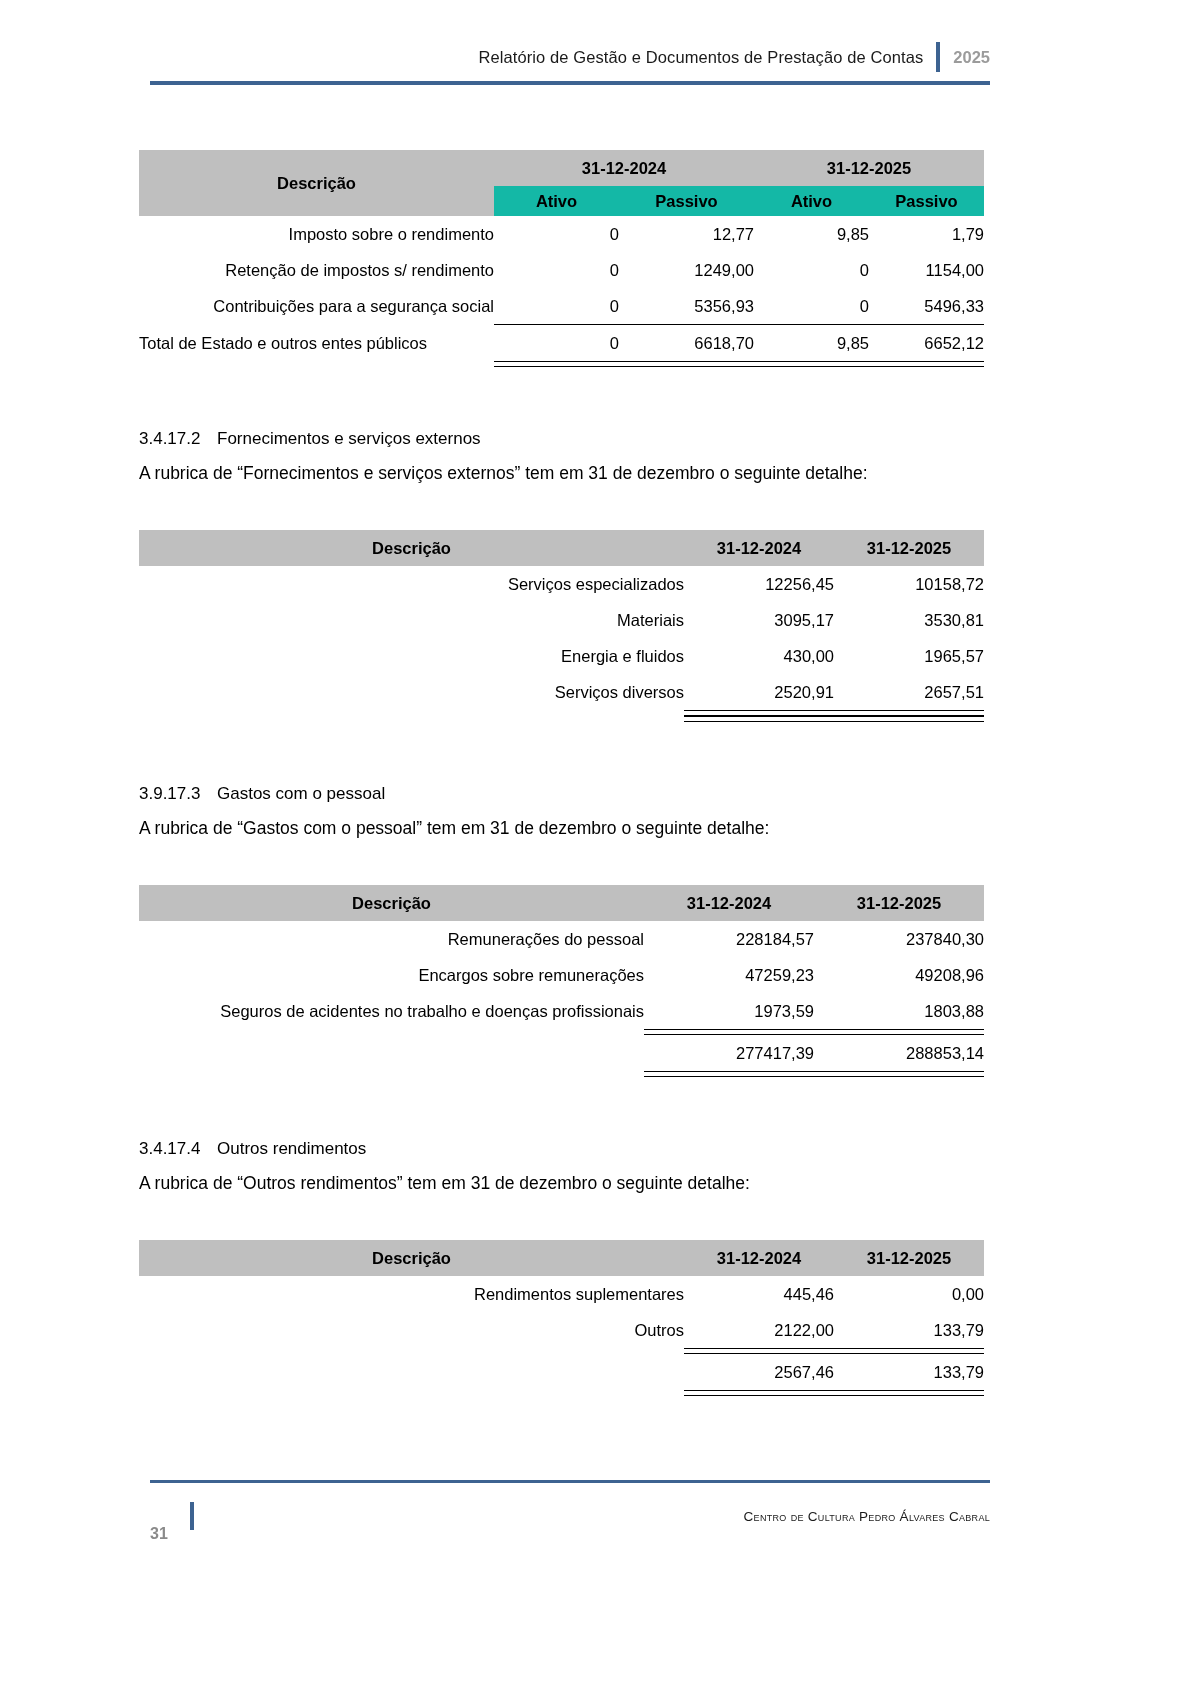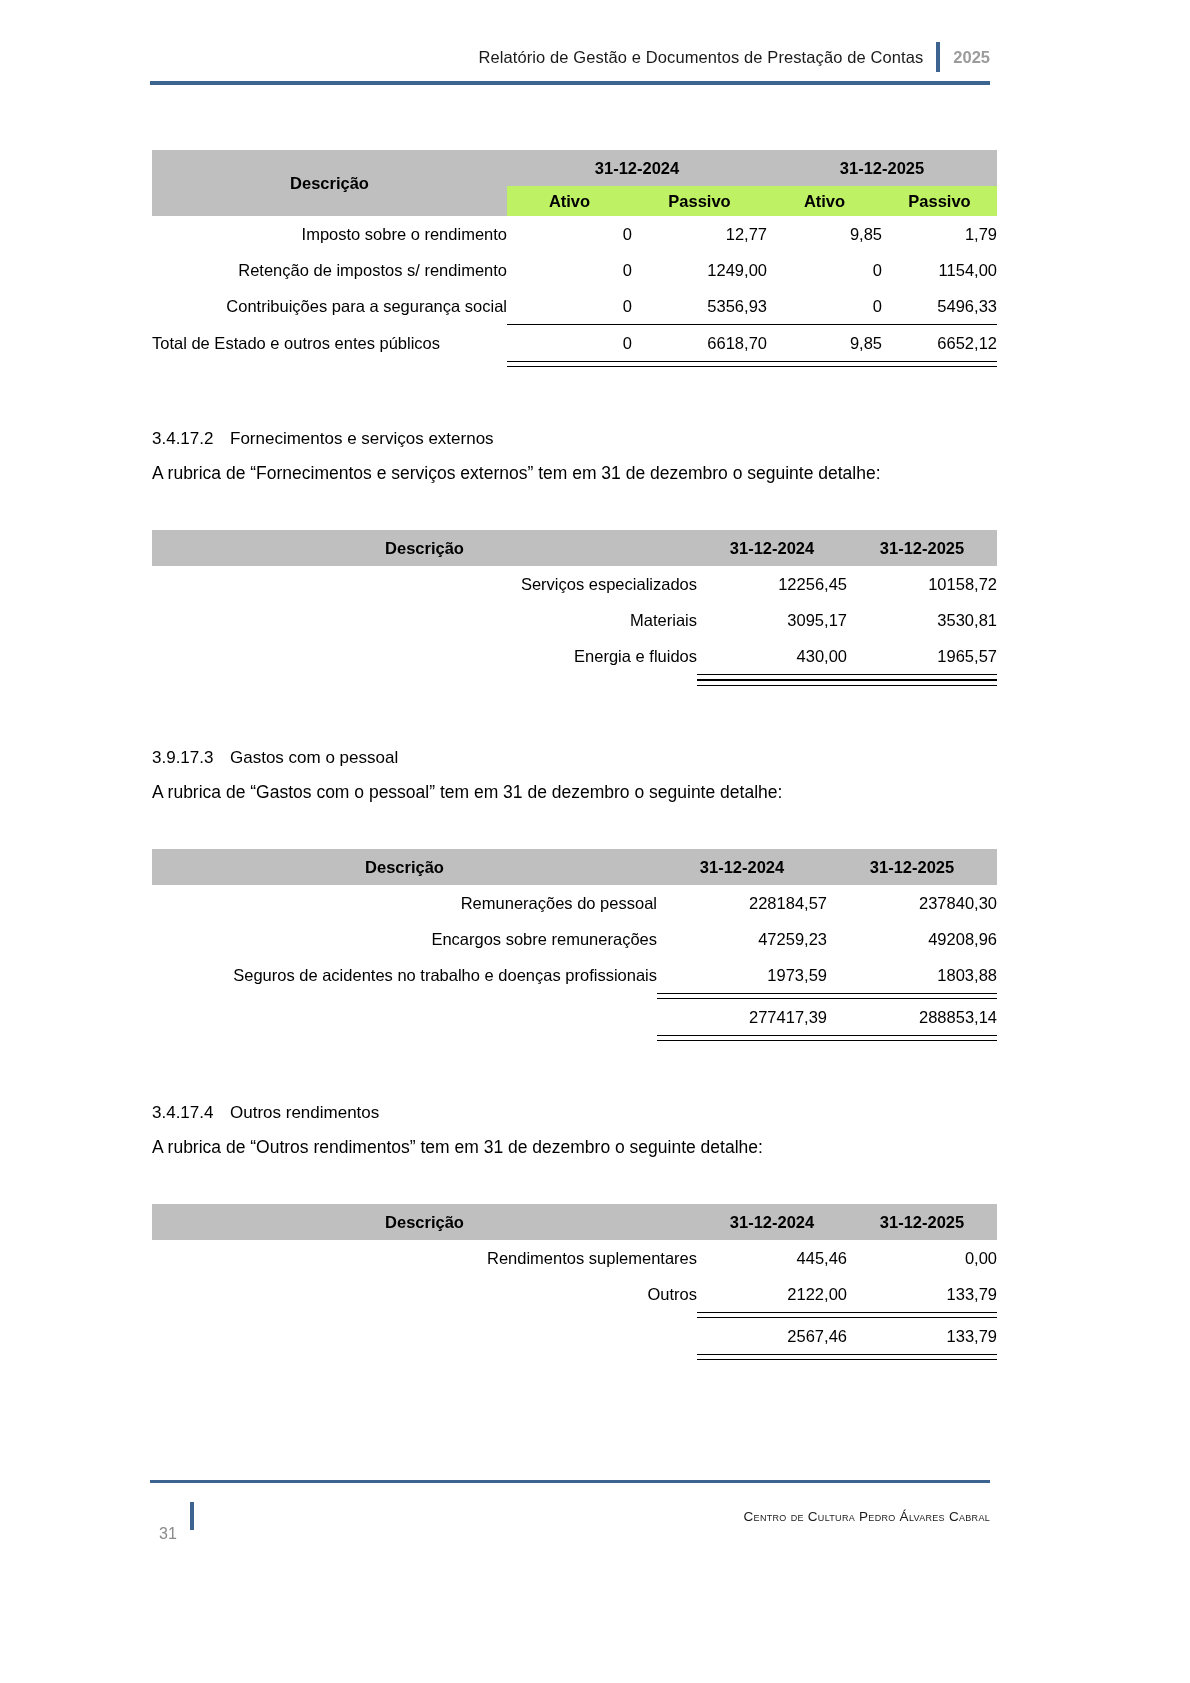--- a/index.html
+++ b/index.html
@@ -84,23 +84,22 @@
     position: absolute;
     left: 0;
     top: 9px;
     width: 840px;
     display: flex;
     align-items: center;
   }
   .footer-page {
     font-size: 16px;
     color: #8a8a8a;
-    font-weight: normal;
+    font-weight: bold;
     width: 36px;
-    text-align: center;
     margin-top: 36px;
   }
   .footer-sep {
     width: 4px;
     height: 28px;
     background: #3d6391;
     margin-left: 4px;
     flex: none;
   }
   .footer-org {
@@ -108,21 +107,21 @@
     font-size: 13.5px;
     color: #1a1a1a;
     font-variant: small-caps;
     letter-spacing: 0.3px;
     white-space: nowrap;
   }
 
   
   .content {
     position: absolute;
-    left: 152px;
+    left: 139px;
     top: 150px;
     width: 845px;
   }
 
   h3.section-heading {
     font-size: 17px;
     font-weight: normal;
     margin: 0;
     padding: 0;
     color: #000;
@@ -154,21 +153,21 @@
   .hdr-cell {
     background: #bfbfbf;
     font-weight: bold;
     font-size: 16.5px;
     text-align: center;
     height: 36px;
     color: #000;
   }
   .hdr-cell.desc-hdr { }
   .sub-hdr-cell {
-    background: #bef264;
+    background: #14b8a6;
     font-weight: bold;
     font-size: 16.5px;
     text-align: center;
     height: 30px;
     color: #000;
   }
   .body-cell-label {
     text-align: right;
     height: 36px;
     padding-left: 10px;
@@ -348,20 +347,25 @@
         <tr>
           <td class="body-cell-label">Materiais</td>
           <td class="body-cell-num">3095,17</td>
           <td class="body-cell-num">3530,81</td>
         </tr>
         <tr>
           <td class="body-cell-label">Energia e fluidos</td>
           <td class="body-cell-num">430,00</td>
           <td class="body-cell-num">1965,57</td>
         </tr>
+        <tr>
+          <td class="body-cell-label">Serviços diversos</td>
+          <td class="body-cell-num">2520,91</td>
+          <td class="body-cell-num">2657,51</td>
+        </tr>
         <tr class="rule-top">
           <td></td>
           <td>
               <div class="dbl-rule"></div>
             </td>
           <td>
               <div class="dbl-rule"></div>
             </td>
         </tr>
         <tr class="rule-top">

